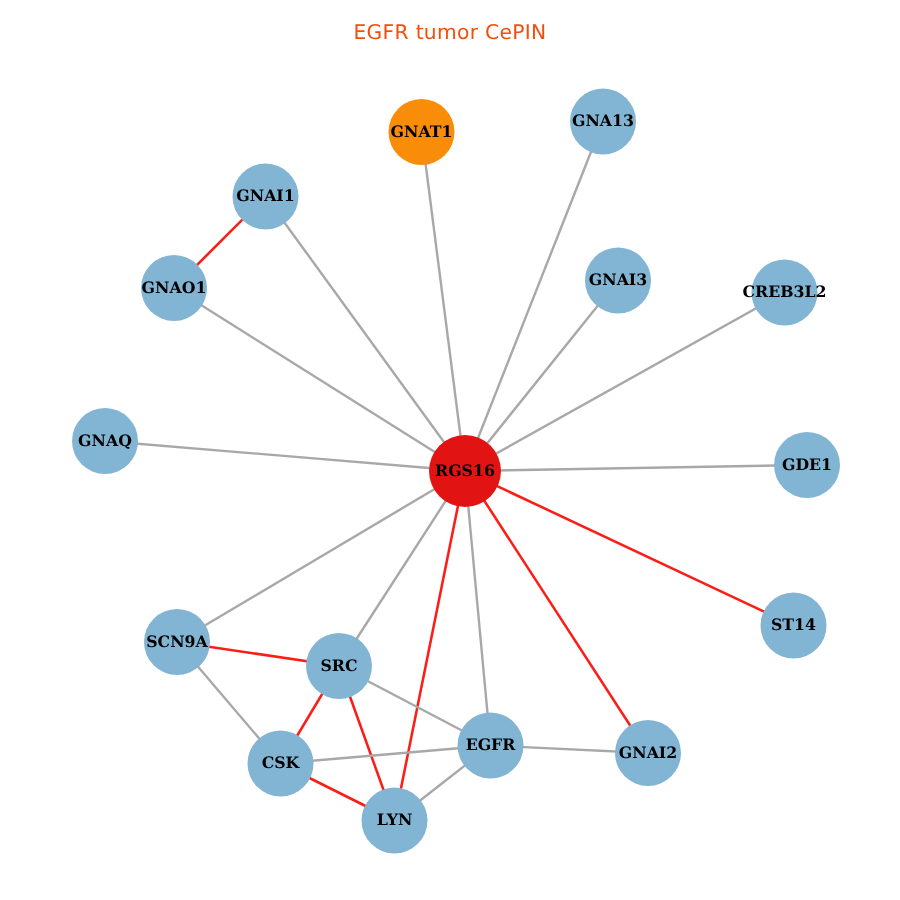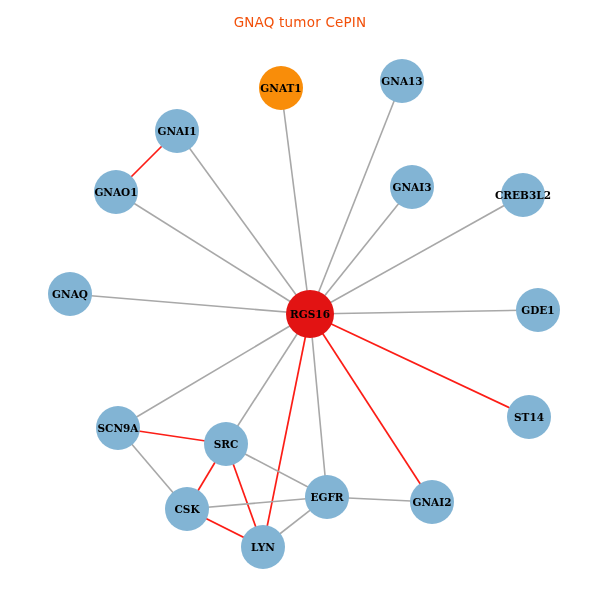--- a/index.html
+++ b/index.html
@@ -45,21 +45,21 @@
     text-anchor: middle;
     dominant-baseline: central;
     paint-order: stroke;
   }
 </style>
 </head>
 <body>
 
 <div id="canvas">
 
-  <div id="title">GNAQ tumor CePIN</div>
+  <div id="title">EGFR tumor CePIN</div>
 
   <svg id="graph" viewBox="0 0 600 600">
     <g id="edge-layer">
         <line x1="310" y1="314" x2="281" y2="88" stroke="#a8a8a8" class="edge-grey"></line>
         <line x1="310" y1="314" x2="402" y2="81" stroke="#a8a8a8" class="edge-grey"></line>
         <line x1="310" y1="314" x2="177" y2="131" stroke="#a8a8a8" class="edge-grey"></line>
         <line x1="310" y1="314" x2="116" y2="192" stroke="#a8a8a8" class="edge-grey"></line>
         <line x1="310" y1="314" x2="412" y2="187" stroke="#a8a8a8" class="edge-grey"></line>
         <line x1="310" y1="314" x2="523" y2="195" stroke="#a8a8a8" class="edge-grey"></line>
         <line x1="310" y1="314" x2="70" y2="294" stroke="#a8a8a8" class="edge-grey"></line>

